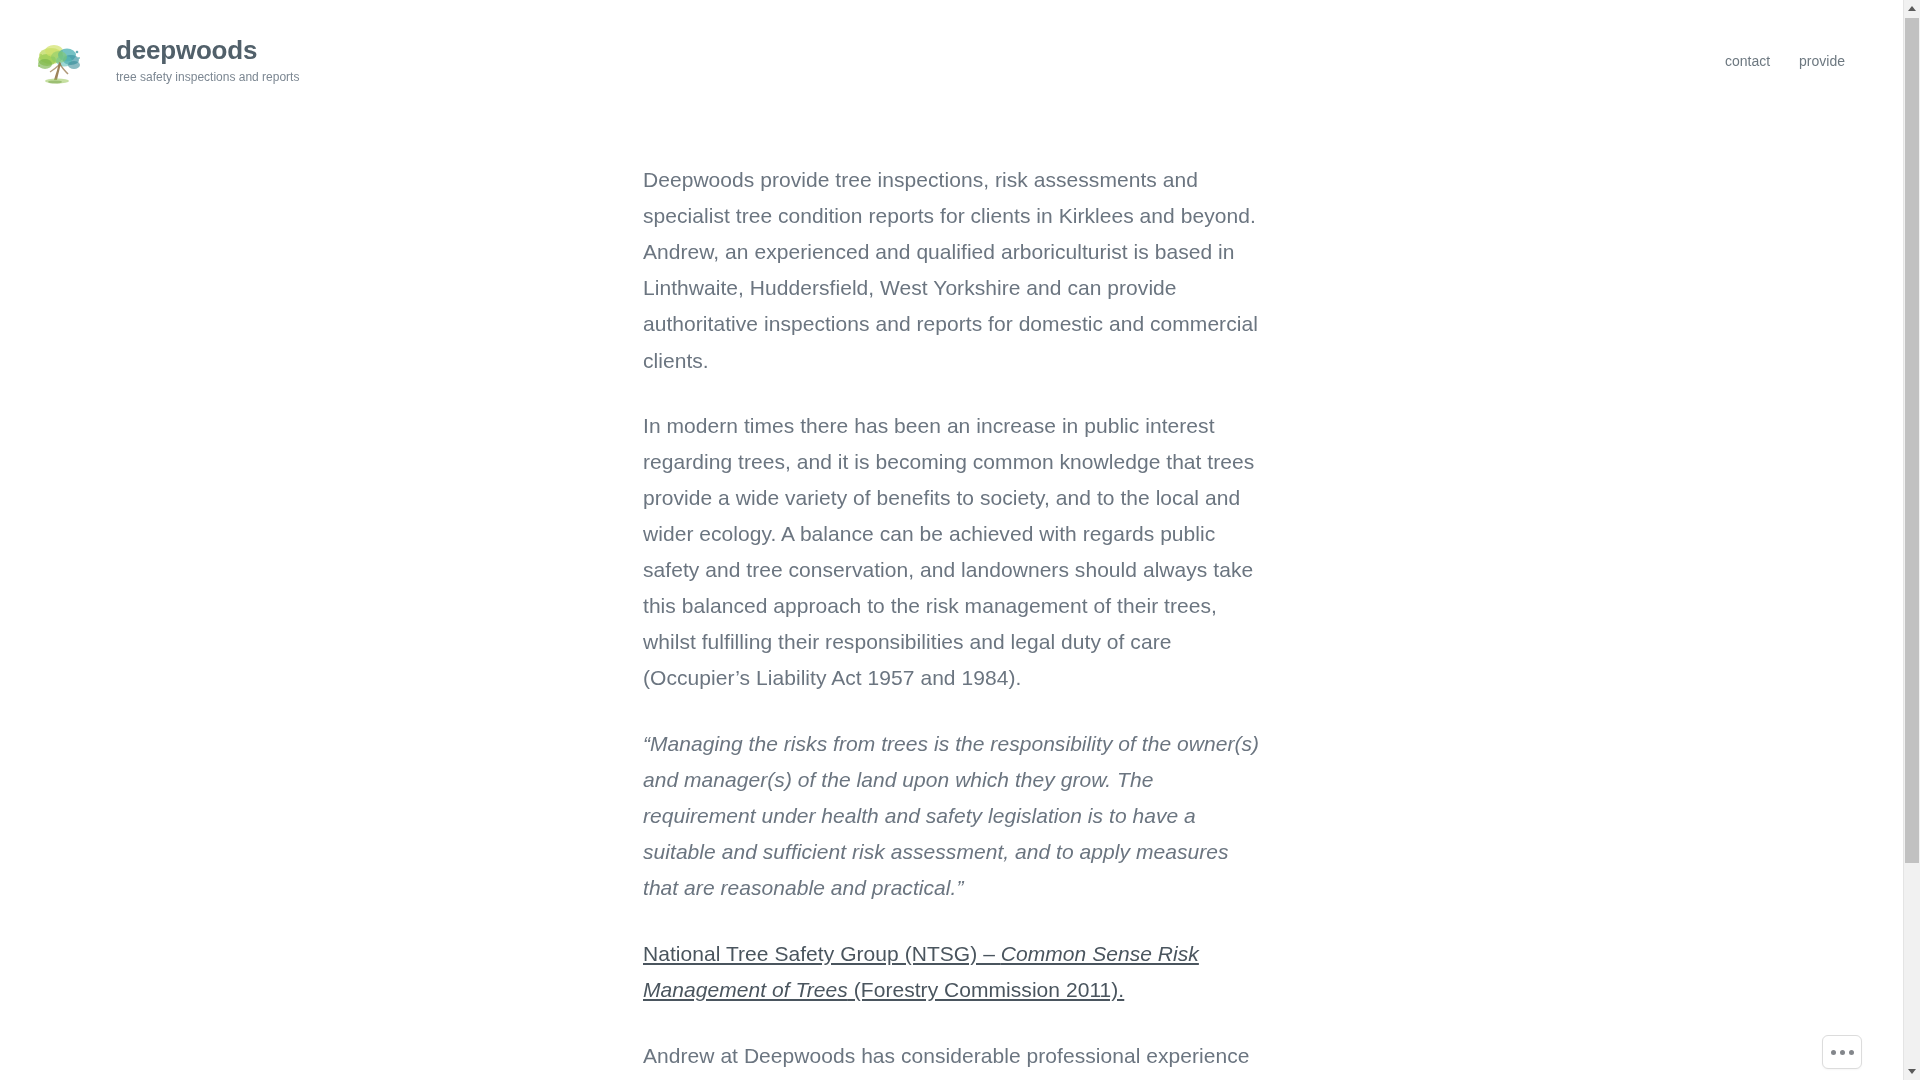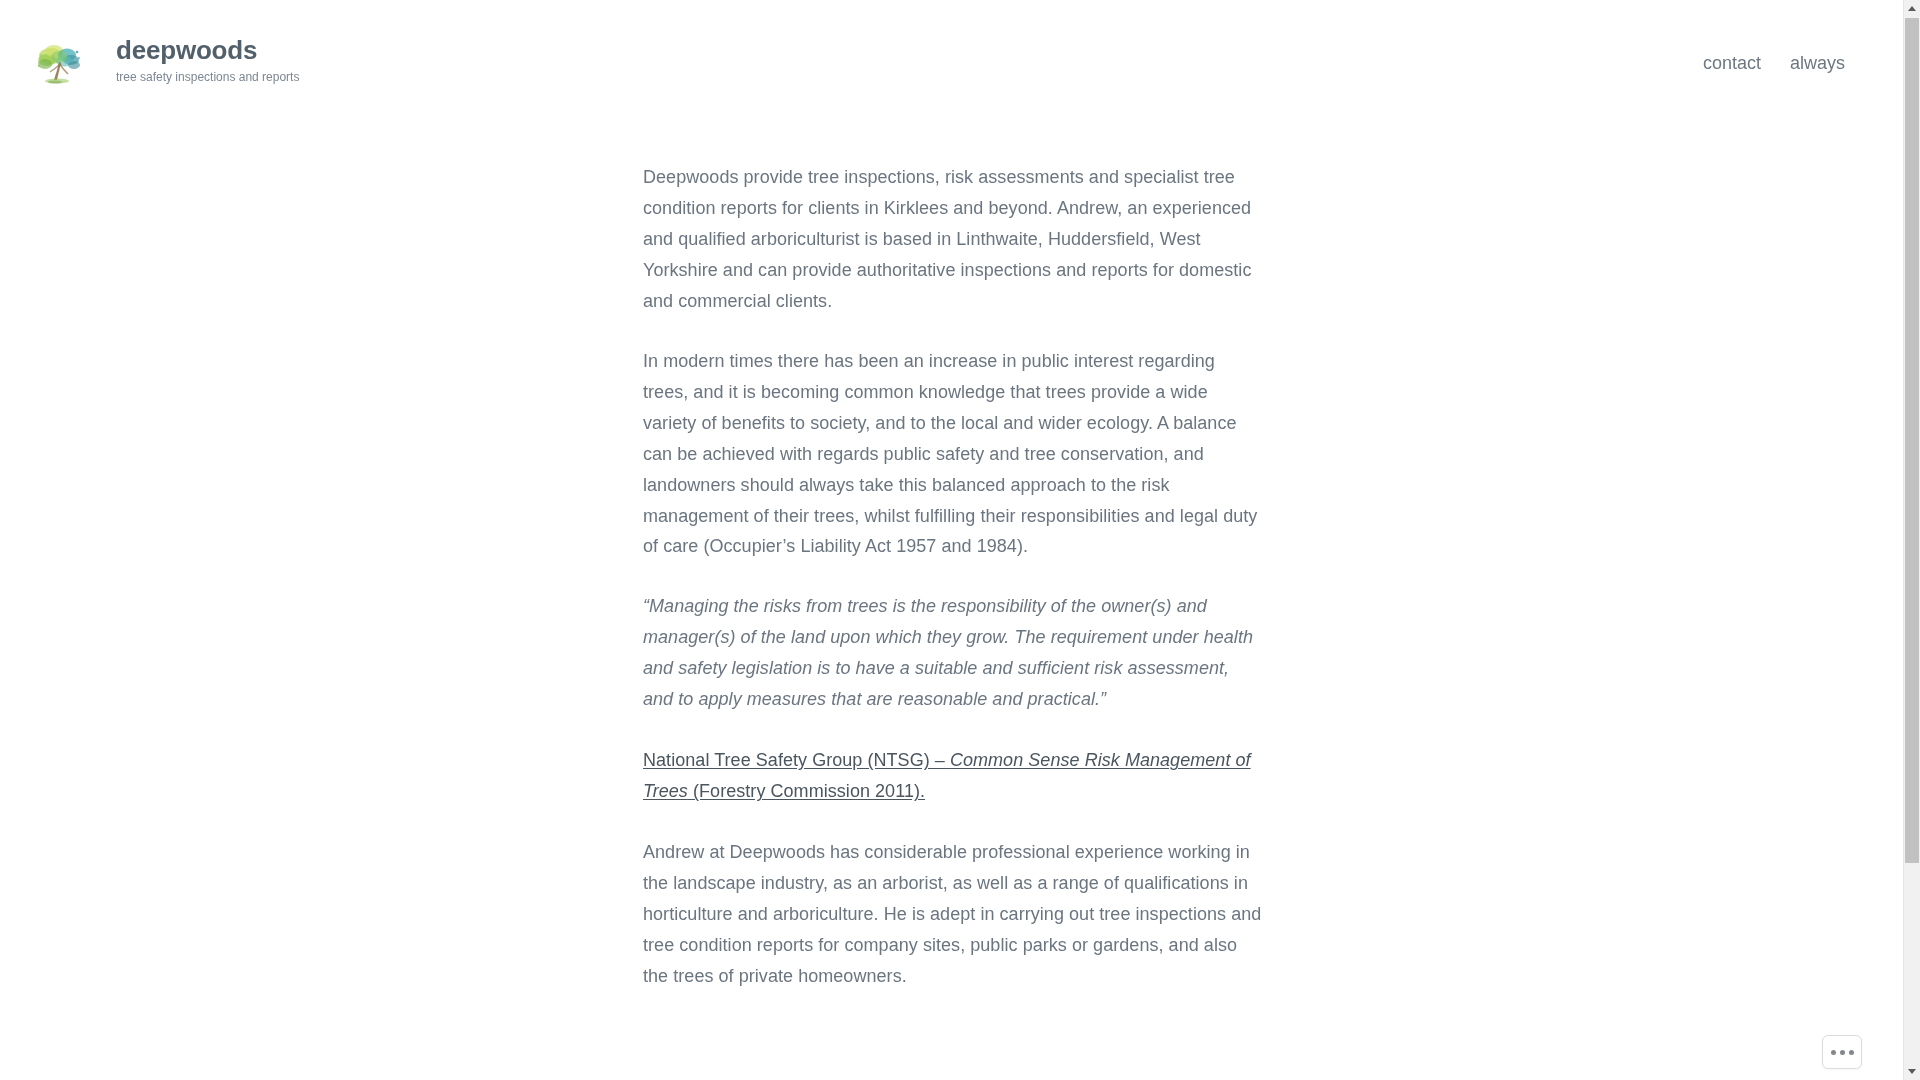--- a/index.html
+++ b/index.html
@@ -114,37 +114,37 @@
 
   .main-nav {
     margin-left: auto;
     margin-right: 58px;
     padding-top: 26px;
     display: flex;
     align-items: center;
     gap: 29px;
   }
   .nav-link {
-    font-size: 18px;
+    font-size: 14px;
     color: #6d7880;
     text-decoration: none;
     line-height: 1;
     cursor: pointer;
   }
 
   
   .content {
     position: absolute;
     top: 162px;
     left: 643px;
     width: 620px;
   }
   .content p {
     margin: 0 0 29px 0;
-    font-size: 18px;
+    font-size: 21px;
     line-height: 1.72;
     color: #6b7580;
     letter-spacing: 0.05px;
   }
   .content p.quote {
     font-style: italic;
     margin-bottom: 30px;
   }
   .content p.citation {
     margin-bottom: 30px;
@@ -231,21 +231,21 @@
 
         <div class="brand-text">
           <h1 class="site-title">deepwoods</h1>
           <p class="site-tagline">tree safety inspections and reports</p>
         </div>
 
       </div>
 
       <nav class="main-nav">
         <a class="nav-link" href="#">contact</a>
-        <a class="nav-link" href="#">always</a>
+        <a class="nav-link" href="#">provide</a>
       </nav>
 
     </header>
 
     <main class="content">
 
       <p>Deepwoods provide tree inspections, risk assessments and specialist tree condition reports for clients in Kirklees and beyond. Andrew, an experienced and qualified arboriculturist is based in Linthwaite, Huddersfield, West Yorkshire and can provide authoritative inspections and reports for domestic and commercial clients.</p>
 
       <p>In modern times there has been an increase in public interest regarding trees, and it is becoming common knowledge that trees provide a wide variety of benefits to society, and to the local and wider ecology. A balance can be achieved with regards public safety and tree conservation, and landowners should always take this balanced approach to the risk management of their trees, whilst fulfilling their responsibilities and legal duty of care (Occupier’s Liability Act 1957 and 1984).</p>
 

